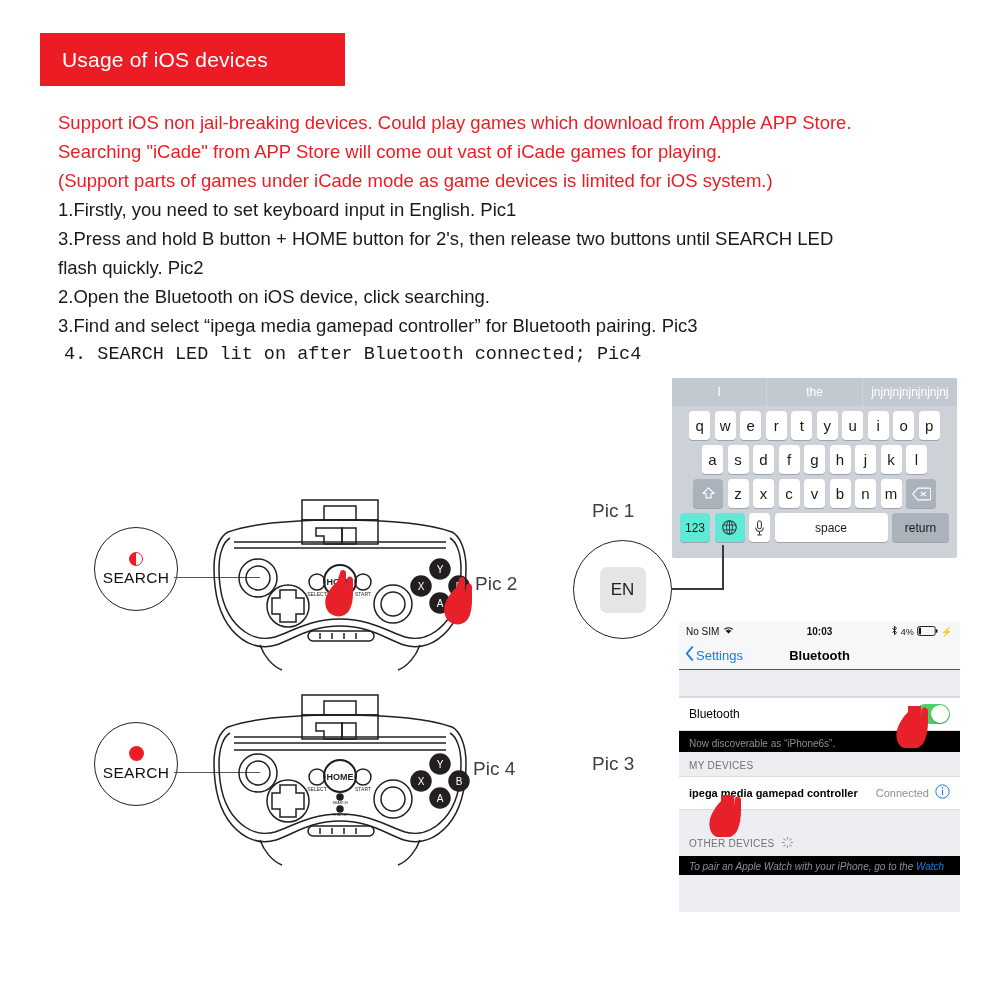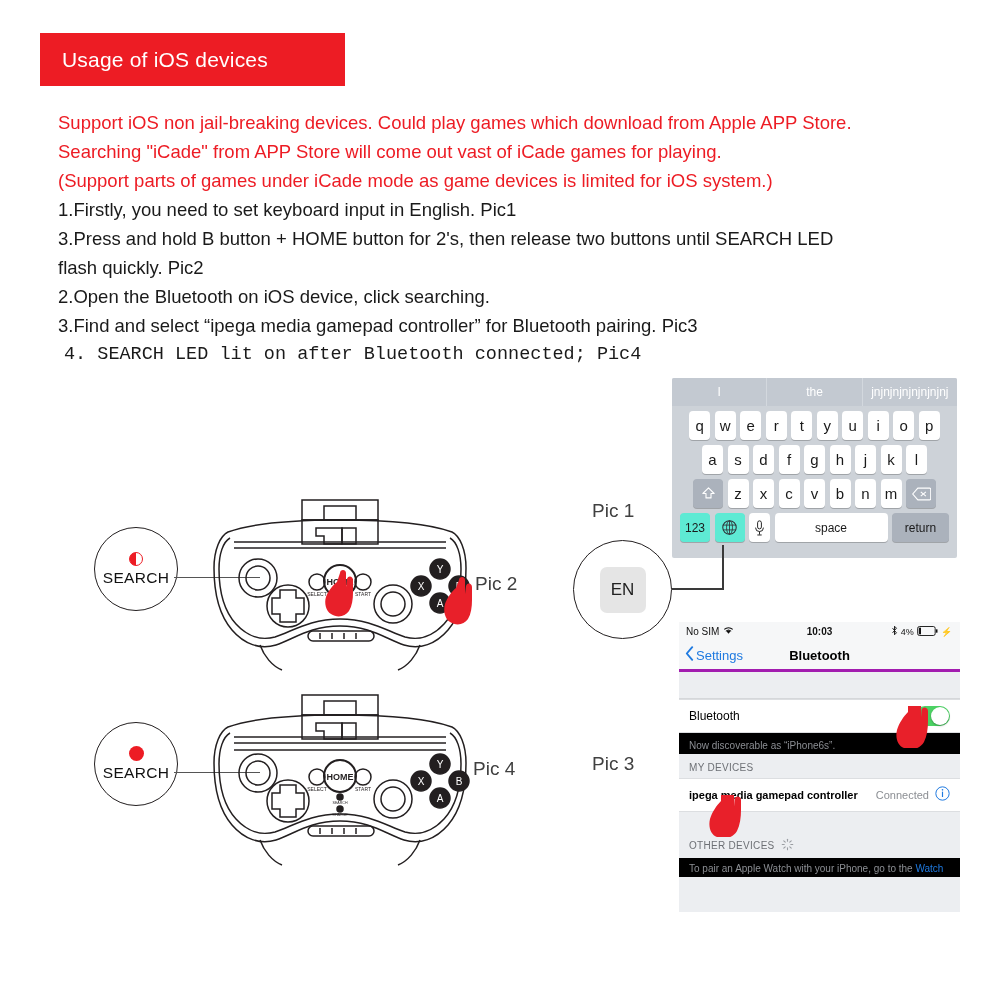--- a/index.html
+++ b/index.html
@@ -59,21 +59,21 @@
   #enbox{width:46px;height:46px;background:#e5e5e5;border-radius:7px;
          display:flex;align-items:center;justify-content:center;
          font-size:17px;color:#222;}
 
   
   #bt{position:absolute;left:679px;top:622px;width:281px;height:290px;
       background:#eceef1;font-family:"Liberation Sans",sans-serif;overflow:hidden;}
   #bt-status{height:19px;display:flex;align-items:center;font-size:10px;
              color:#111;background:#f6f7f8;padding:0 7px;}
   #bt-nav{height:28px;background:#f6f7f8;display:flex;align-items:center;
-          position:relative;border-bottom:3px solid #a21caf;}
+          position:relative;border-bottom:1px solid #a21caf;}
   #bt-gap{height:26px;background:#eceef1;border-bottom:1px solid #d5d7da;}
   .bt-cell{background:#fff;height:32px;display:flex;align-items:center;
            padding:0 10px;justify-content:space-between;font-size:12px;
            border-top:1px solid #dcdee1;border-bottom:1px solid #dcdee1;}
   .bt-note{font-size:10px;color:#8b8e93;padding:7px 10px 3px 10px;background:#000000;}
   .bt-hdr{font-size:10px;color:#6d7075;padding:8px 10px 5px 10px;background:#eceef1;
           display:flex;align-items:center;gap:6px;letter-spacing:.3px;}
   .toggle{width:35px;height:20px;border-radius:10px;background:#4cd264;position:relative;}
   .toggle .knob{position:absolute;right:1px;top:1px;width:18px;height:18px;
                 border-radius:50%;background:#fff;box-shadow:0 1px 2px rgba(0,0,0,.3);}
@@ -394,21 +394,21 @@
             <path d="M12 8 H14.5"></path>
           <path d="M3.4 3.4 L5.2 5.2"></path>
             <path d="M10.8 10.8 L12.6 12.6"></path>
           <path d="M12.6 3.4 L10.8 5.2"></path>
             <path d="M5.2 10.8 L3.4 12.6"></path>
         </g>
       </svg>
     </span>
   </div>
 
-  <div class="bt-note" style="padding-top:5px;">
+  <div class="bt-note" style="padding-top:5px;font-style:italic;">
     <span>To pair an Apple Watch with your iPhone, go to the </span><span class="bt-link">Watch</span>
   </div>
 
   <div id="bt-bottom"></div>
 </div>
 
 <div class="hand" style="left:895px;top:706px;">
   <svg width="34" height="42" viewBox="0 0 34 42">
     <path d="M13 6 c-4 4 -9 11 -11 18 c-2 8 1 16 7 18 c7 3 16 1 20 -6 c3 -6 4 -14 4 -21 l0 -10 c0 -4 -6 -5 -6.5 -0.5 l-0.5 7 l0 -11 c0 -5 -6.5 -5 -6.5 0 l0 10 l0 -12 c0 -5 -6.5 -5 -6.5 0 Z" fill="#e8202a"></path>
   </svg>

